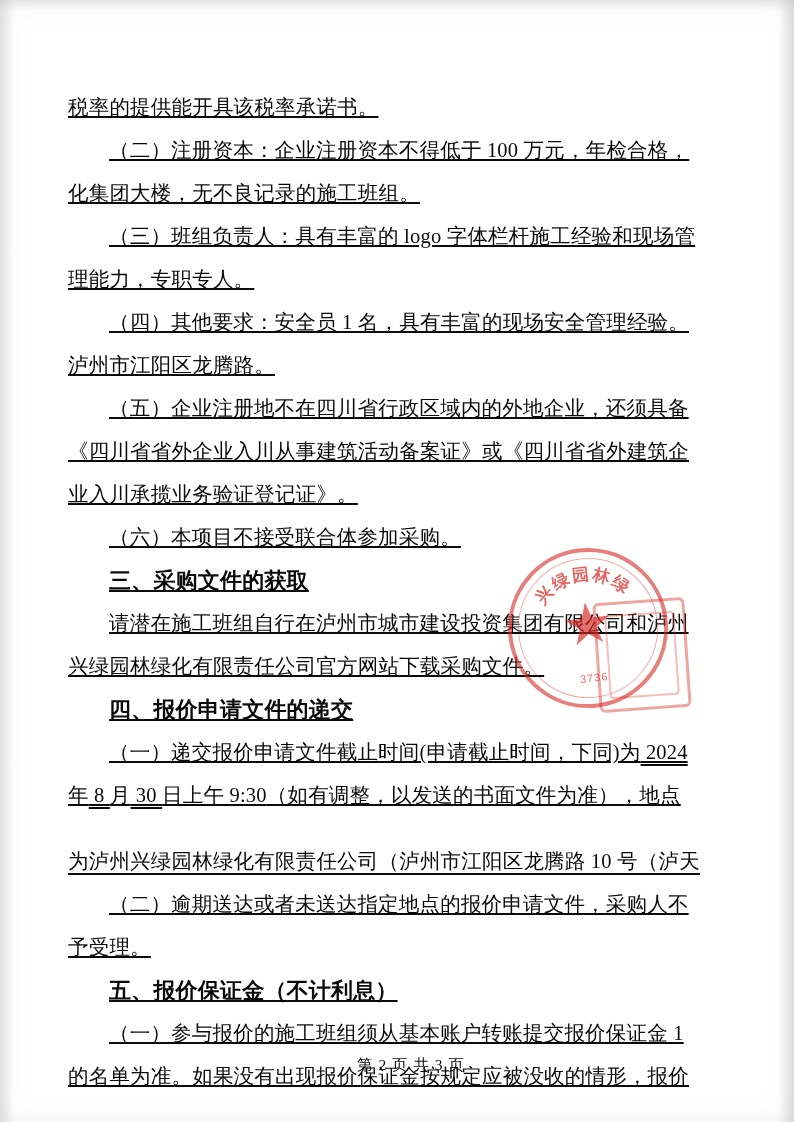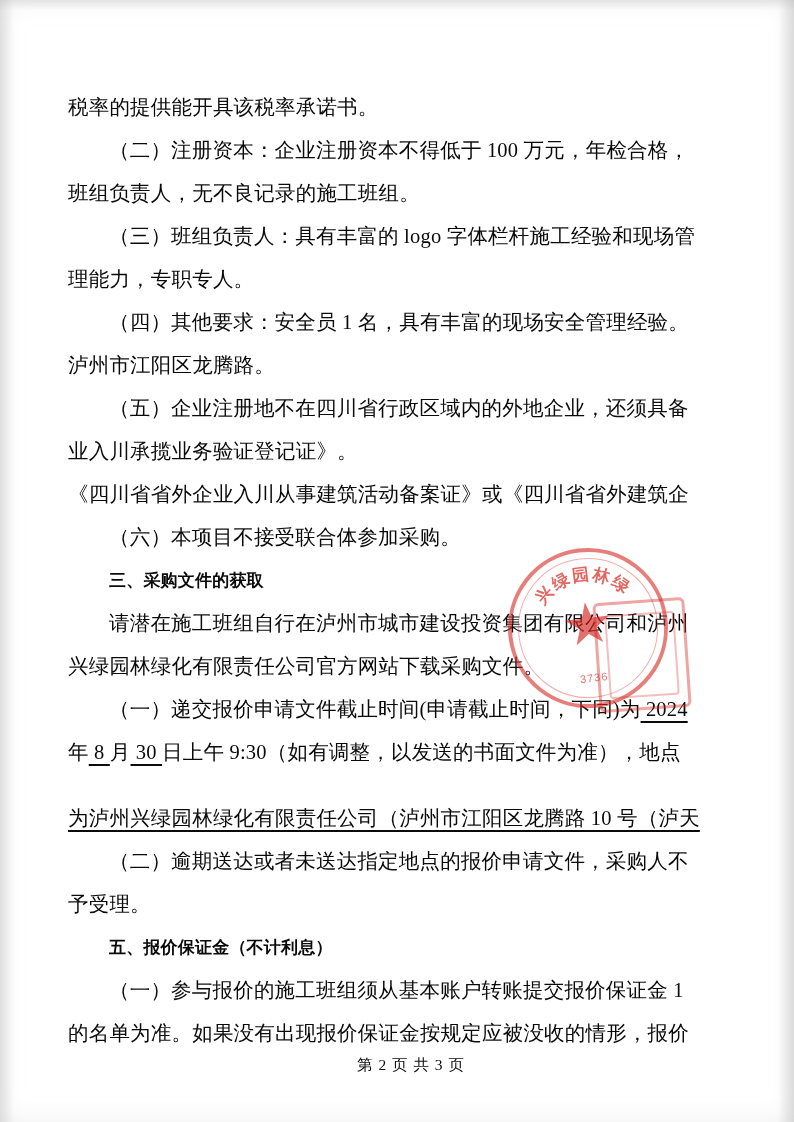--- a/index.html
+++ b/index.html
@@ -47,28 +47,29 @@
     top: 88px;
     width: 660px;
   }
   p {
     margin: 0 0 4px 0;
     font-size: 20.5px;
     line-height: 39px;
     letter-spacing: 0.2px;
     text-align: justify;
     text-justify: inter-ideograph;
+    text-decoration: underline;
   }
   p.indent {
     text-indent: 41px;
   }
   p.heading {
     text-indent: 41px;
     font-weight: bold;
-    font-size: 17px;
+    font-size: 22px;
     margin-top: 0;
   }
   .u {
     text-decoration: underline;
     text-underline-offset: 5px;
     margin-top: 27px;
   }
   .footer {
     position: absolute;
     left: 0;
@@ -156,34 +157,35 @@
 
 <div class="page">
   <div class="scan-edge-left"></div>
   <div class="scan-edge-right"></div>
   <div class="scan-edge-top"></div>
 
   <div class="content">
 
     <p>税率的提供能开具该税率承诺书。</p>
     <p class="indent">（二）注册资本：企业注册资本不得低于 100 万元，年检合格，</p>
-    <p>班组负责人，无不良记录的施工班组。</p>
+    <p>化集团大楼，无不良记录的施工班组。</p>
     <p class="indent">（三）班组负责人：具有丰富的 logo 字体栏杆施工经验和现场管</p>
     <p>理能力，专职专人。</p>
     <p class="indent">（四）其他要求：安全员 1 名，具有丰富的现场安全管理经验。</p>
     <p>泸州市江阳区龙腾路。</p>
     <p class="indent">（五）企业注册地不在四川省行政区域内的外地企业，还须具备</p>
+    <p>《四川省省外企业入川从事建筑活动备案证》或《四川省省外建筑企</p>
     <p>业入川承揽业务验证登记证》。</p>
-    <p>《四川省省外企业入川从事建筑活动备案证》或《四川省省外建筑企</p>
     <p class="indent">（六）本项目不接受联合体参加采购。</p>
 
     <p class="heading">三、采购文件的获取</p>
     <p class="indent">请潜在施工班组自行在泸州市城市建设投资集团有限公司和泸州</p>
     <p>兴绿园林绿化有限责任公司官方网站下载采购文件。</p>
 
+    <p class="heading">四、报价申请文件的递交</p>
 
     <p class="indent"><span>（一）递交报价申请文件截止时间(申请截止时间，下同)为</span><span class="u"> 2024</span></p>
 
     <p><span>年</span><span class="u"> 8 </span><span>月</span><span class="u"> 30 </span><span>日上午 9:30</span><span>（如有调整，以发送的书面文件为准），地点</span></p>
 
     <p class="u">为泸州兴绿园林绿化有限责任公司（泸州市江阳区龙腾路 10 号（泸天</p>
 
     <p class="indent">（二）逾期送达或者未送达指定地点的报价申请文件，采购人不</p>
     <p>予受理。</p>
 

